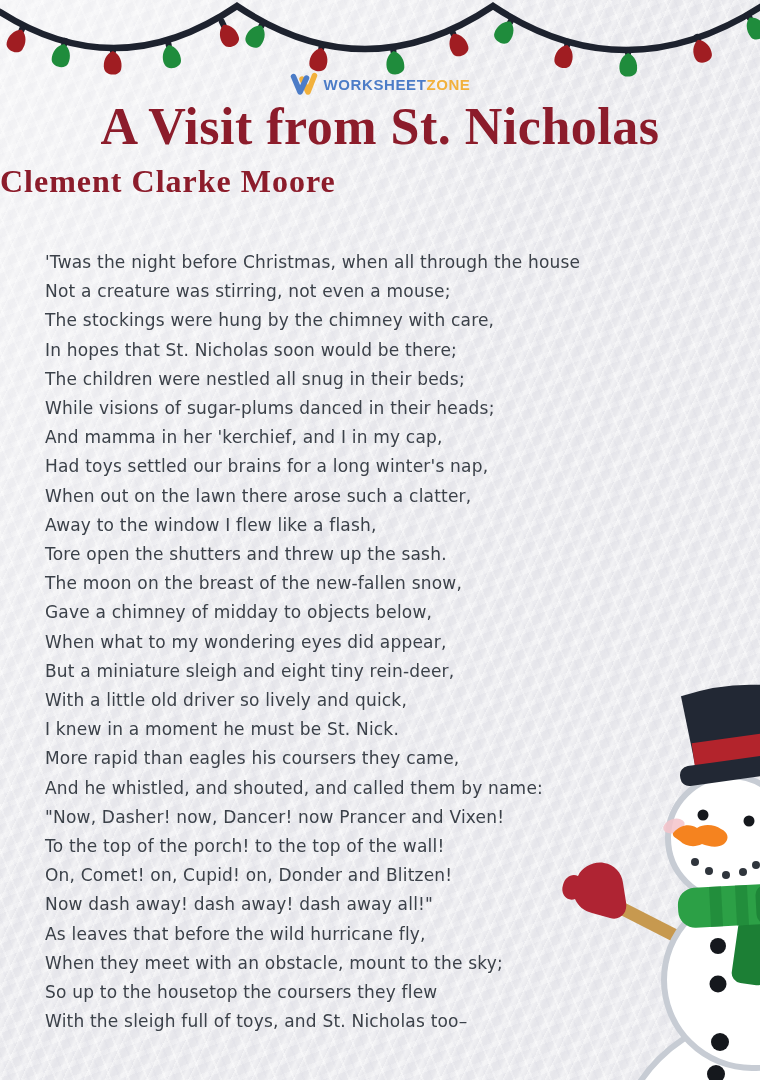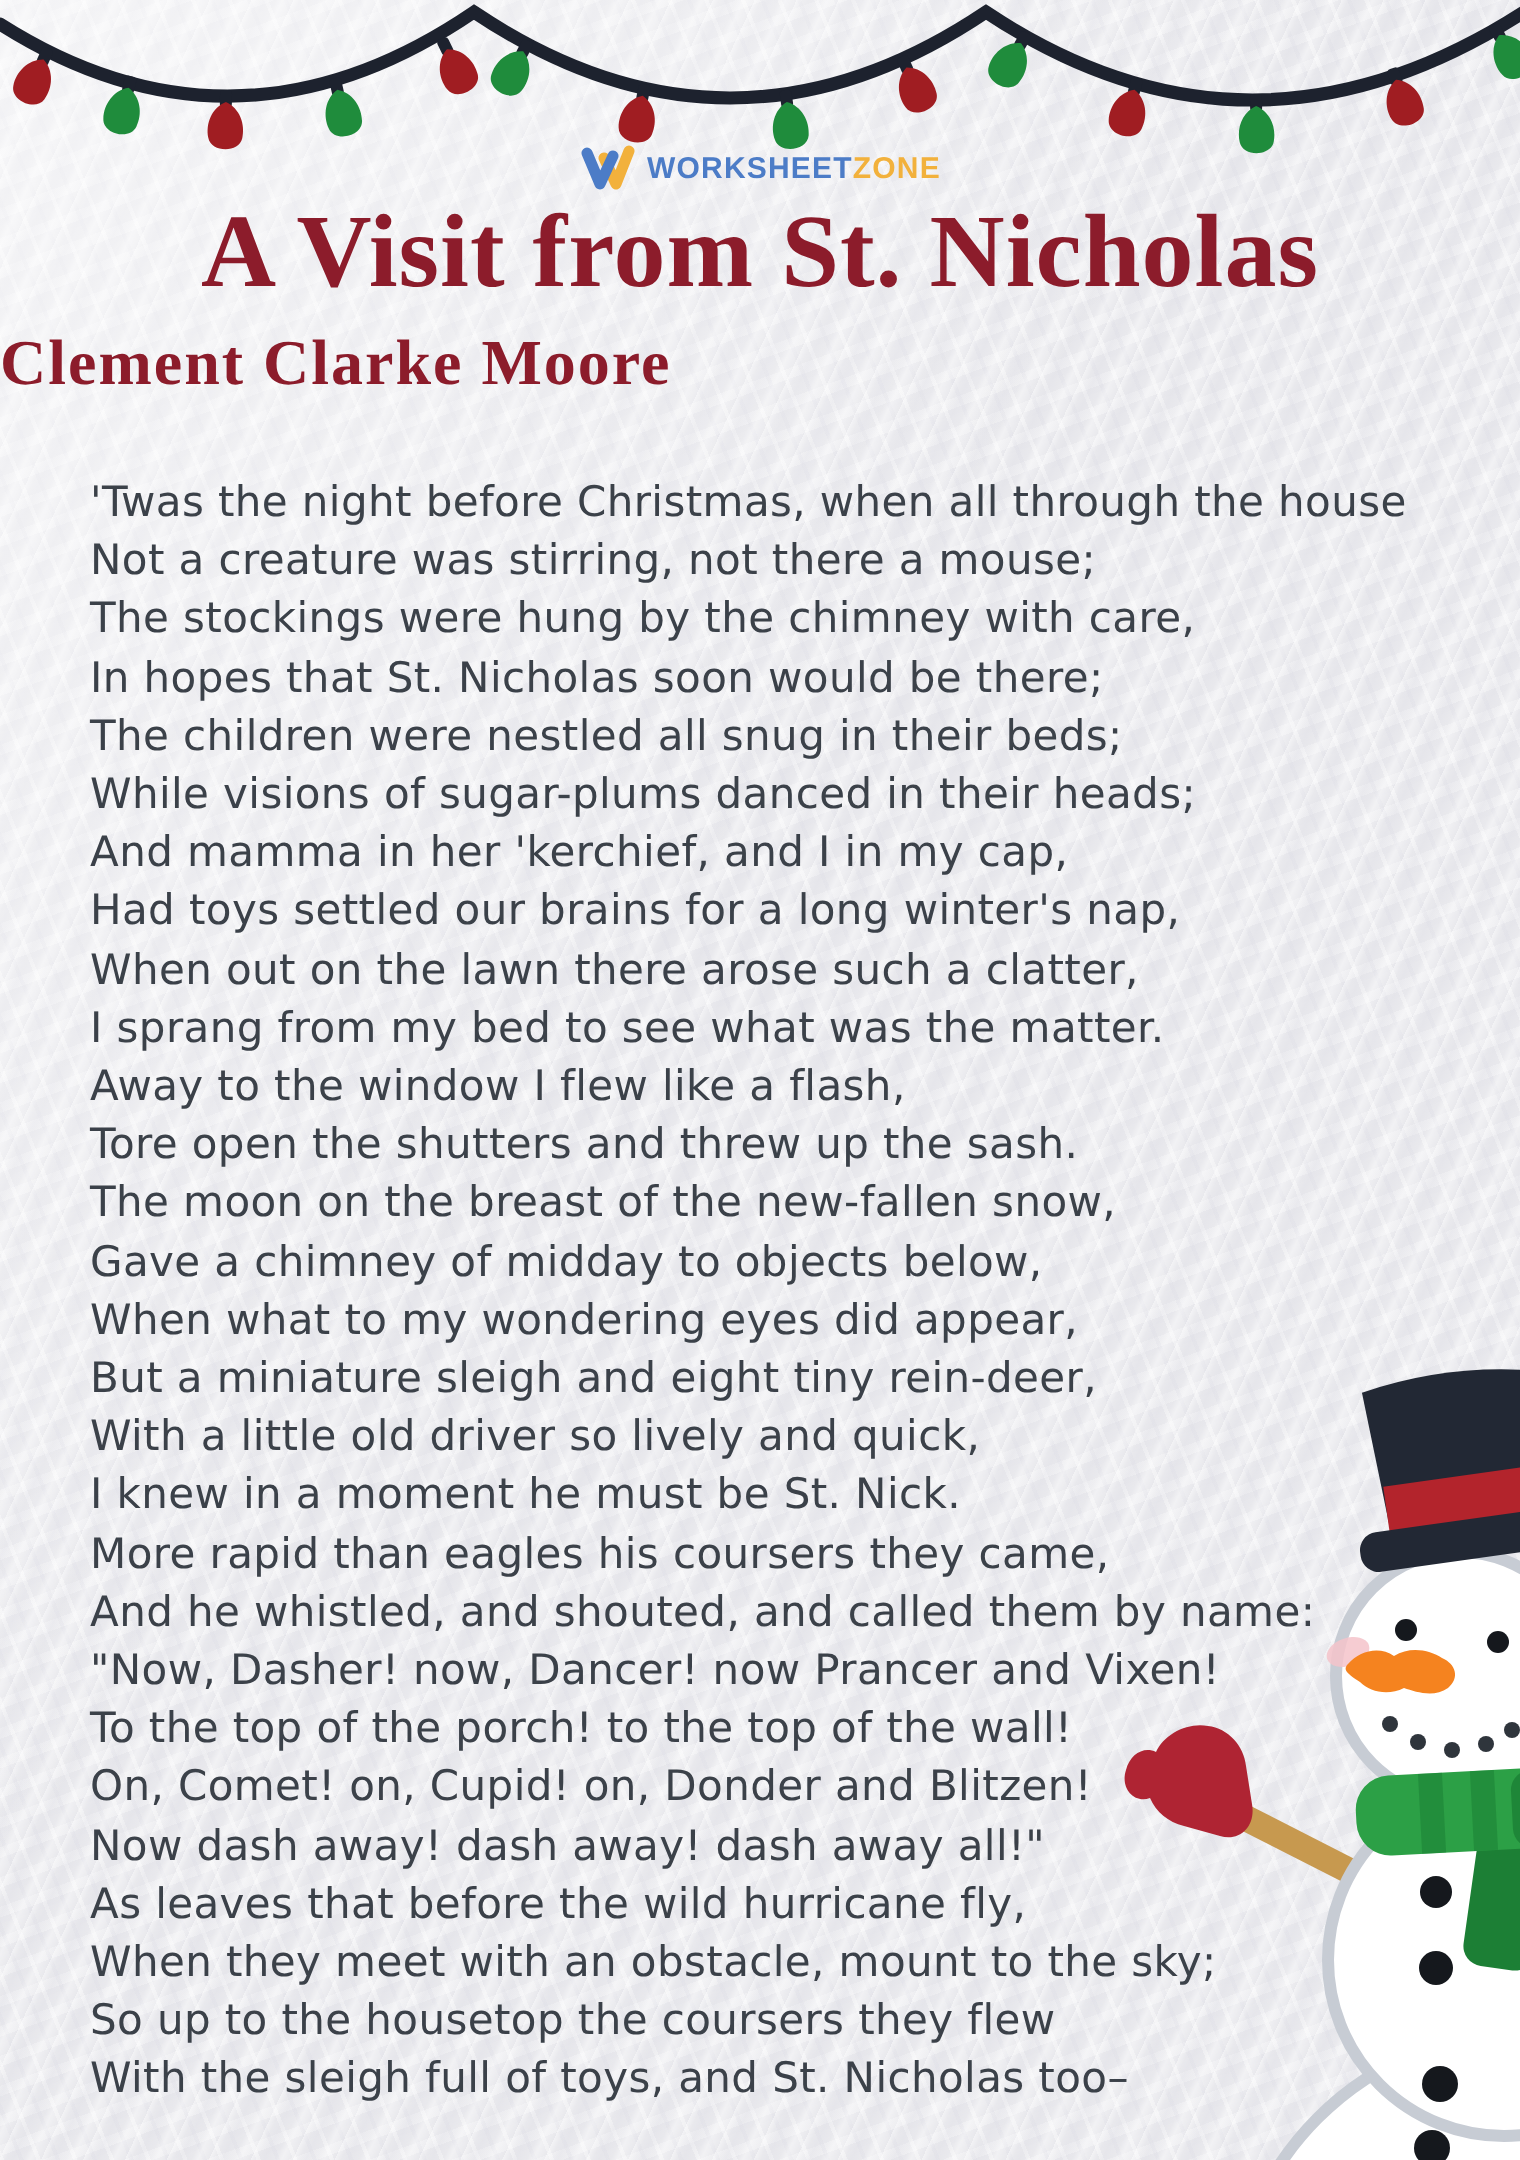--- a/index.html
+++ b/index.html
@@ -21,22 +21,22 @@
     position:absolute;top:98px;left:0;right:0;margin:0;text-align:center;
     font-family:"Liberation Serif",serif;font-weight:700;font-size:52px;line-height:58px;
     color:var(--title-red,#8C1C2B);letter-spacing:.5px;
   }
   .author{
     position:absolute;top:163px;left:0;right:0;margin:0;
     font-family:"Liberation Serif",serif;font-weight:700;font-size:32px;line-height:36px;
     color:var(--title-red,#8C1C2B);letter-spacing:1px;
   }
   .poem{
-    position:absolute;top:237px;left:45px;right:16px;
-    font-family:"DejaVu Sans",sans-serif;font-size:21px;line-height:29.2px;
+    position:absolute;top:248px;left:45px;right:16px;
+    font-family:"DejaVu Sans",sans-serif;font-size:17px;line-height:29.2px;
     color:var(--poem-text,#3B4149);letter-spacing:.2px;
   }
   .poem-line{white-space:nowrap;}
   .snowman{position:absolute;right:0;bottom:0;display:block;}
 </style>
 </head>
 <body>
 
 <div class="page">
 
@@ -106,29 +106,28 @@
       <polyline points="3.5,4.5 10,20 16.5,6" fill="none" style="stroke:var(--logo-blue)" stroke-width="5.5" stroke-linecap="round" stroke-linejoin="round"></polyline>
     </svg>
     <div class="logo-text"><span class="blue">WORKSHEET</span><span class="yellow">ZONE</span></div>
   </div>
 
   <h1 class="title">A Visit from St. Nicholas</h1>
   <h2 class="author">Clement Clarke Moore</h2>
 
   <div class="poem">
       <div class="poem-line">'Twas the night before Christmas, when all through the house</div>
-      <div class="poem-line">Not a creature was stirring, not there a mouse;</div>
+      <div class="poem-line">Not a creature was stirring, not even a mouse;</div>
       <div class="poem-line">The stockings were hung by the chimney with care,</div>
       <div class="poem-line">In hopes that St. Nicholas soon would be there;</div>
       <div class="poem-line">The children were nestled all snug in their beds;</div>
       <div class="poem-line">While visions of sugar-plums danced in their heads;</div>
       <div class="poem-line">And mamma in her 'kerchief, and I in my cap,</div>
       <div class="poem-line">Had toys settled our brains for a long winter's nap,</div>
       <div class="poem-line">When out on the lawn there arose such a clatter,</div>
-      <div class="poem-line">I sprang from my bed to see what was the matter.</div>
       <div class="poem-line">Away to the window I flew like a flash,</div>
       <div class="poem-line">Tore open the shutters and threw up the sash.</div>
       <div class="poem-line">The moon on the breast of the new-fallen snow,</div>
       <div class="poem-line">Gave a chimney of midday to objects below,</div>
       <div class="poem-line">When what to my wondering eyes did appear,</div>
       <div class="poem-line">But a miniature sleigh and eight tiny rein-deer,</div>
       <div class="poem-line">With a little old driver so lively and quick,</div>
       <div class="poem-line">I knew in a moment he must be St. Nick.</div>
       <div class="poem-line">More rapid than eagles his coursers they came,</div>
       <div class="poem-line">And he whistled, and shouted, and called them by name:</div>

